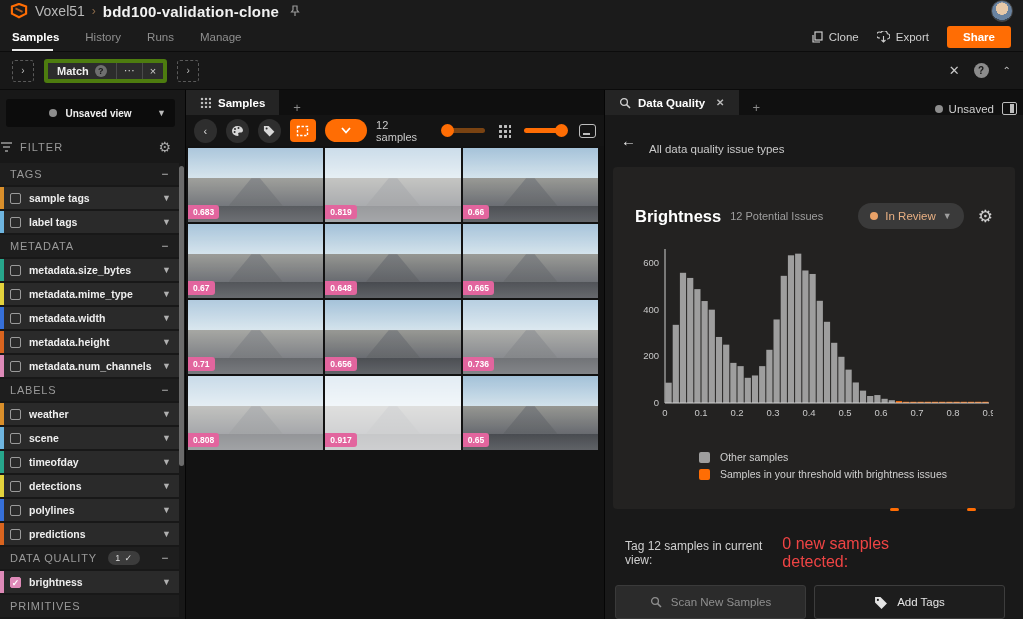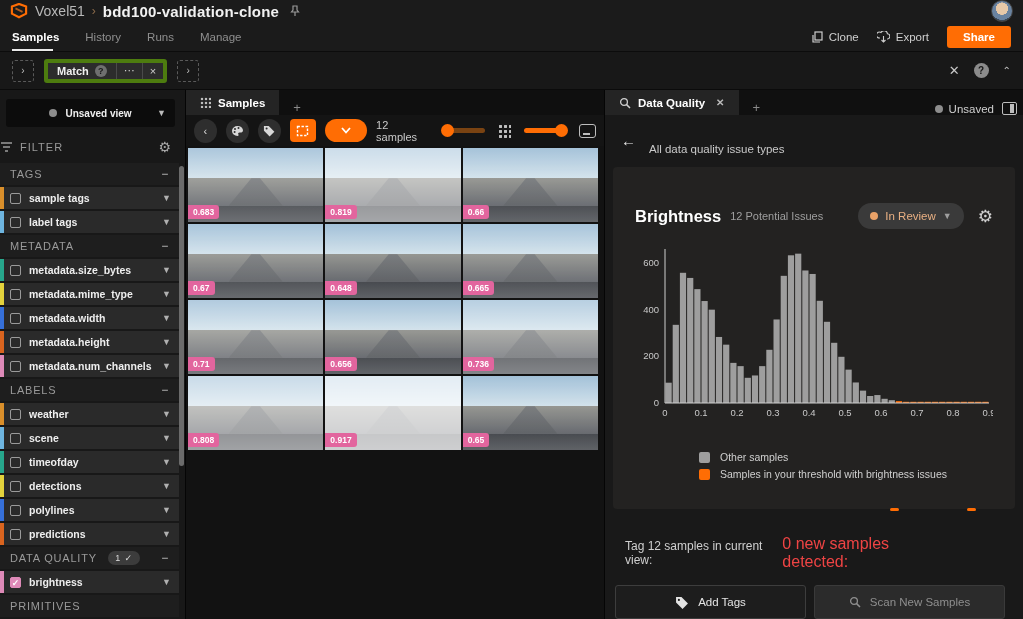--- a/index.html
+++ b/index.html
@@ -531,31 +531,31 @@
             </div>
           </div>
       </div>
       <div class="tag-row">
         <span class="tag-left">Tag 12 samples in current view:</span>
         <span class="tag-right">0 new samples detected:</span>
       </div>
       <div class="mini-dash" style="left:285px; top:418px;"></div>
       <div class="mini-dash" style="left:362px; top:418px;"></div>
       <div class="btn-row">
+        <div class="pbtn disabled">
+          <svg width="12" height="12" viewBox="0 0 12 12">
+            <circle cx="5" cy="5" r="3.4" fill="none" stroke="#8f8f8f" stroke-width="1.3"></circle>
+            <path d="M7.6 7.6 L11 11" stroke="#8f8f8f" stroke-width="1.5"></path>
+          </svg>
+          <span>Scan New Samples</span>
+        </div>
         <div class="pbtn">
           <svg width="14" height="13" viewBox="0 0 13 12">
             <path d="M1 1 H6 L12 7 L7 12 L1 6 Z" fill="#e4e4e4"></path>
             <circle cx="3.6" cy="3.6" r="1" fill="#1d1d1d"></circle>
           </svg>
           <span>Add Tags</span>
         </div>
-        <div class="pbtn disabled">
-          <svg width="12" height="12" viewBox="0 0 12 12">
-            <circle cx="5" cy="5" r="3.4" fill="none" stroke="#8f8f8f" stroke-width="1.3"></circle>
-            <path d="M7.6 7.6 L11 11" stroke="#8f8f8f" stroke-width="1.5"></path>
-          </svg>
-          <span>Scan New Samples</span>
-        </div>
       </div>
 
     </div>
   </div>
 </div>
 
 </body></html>

